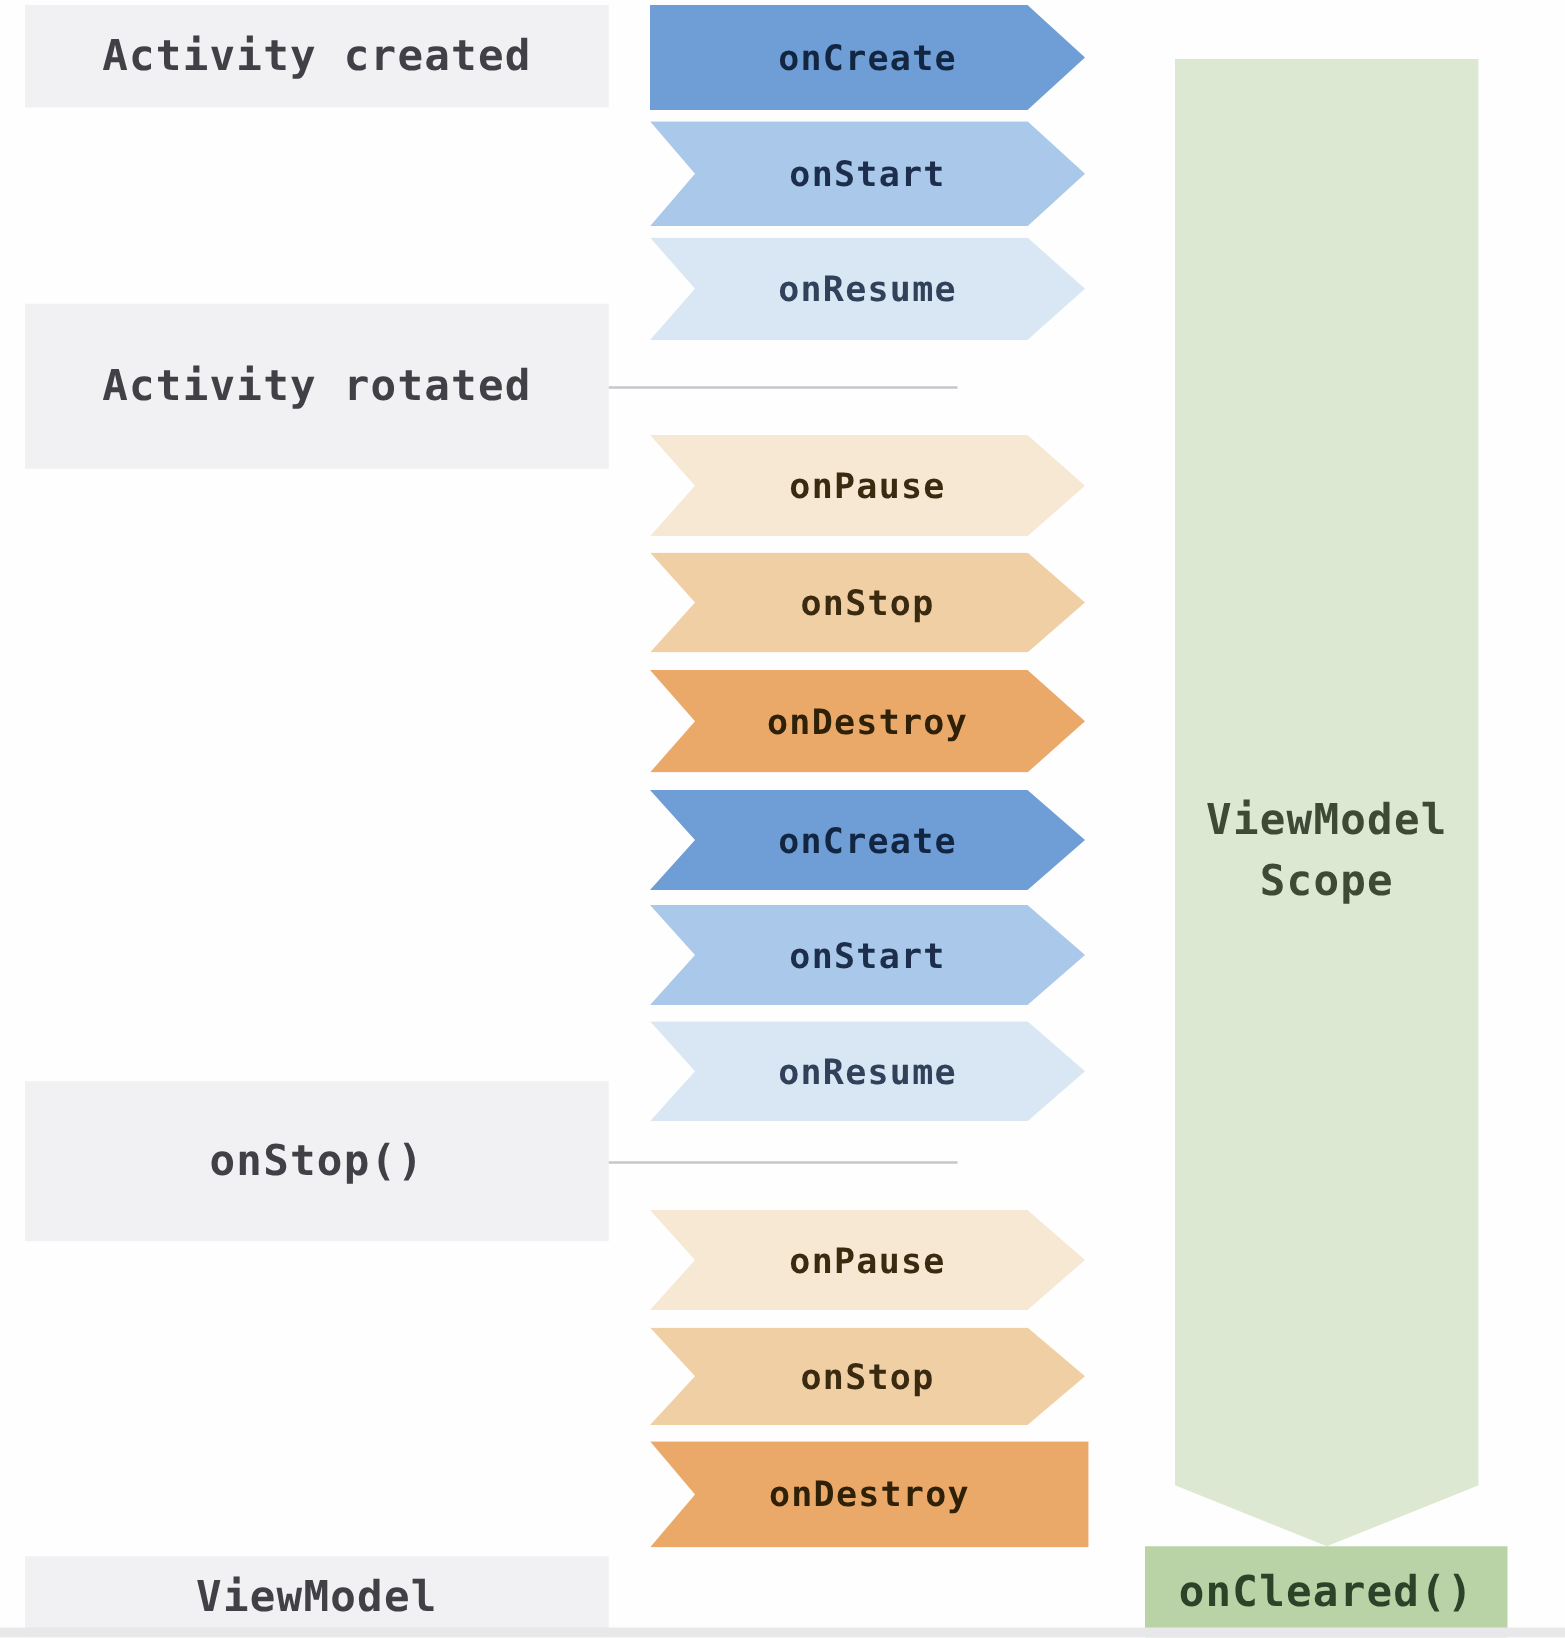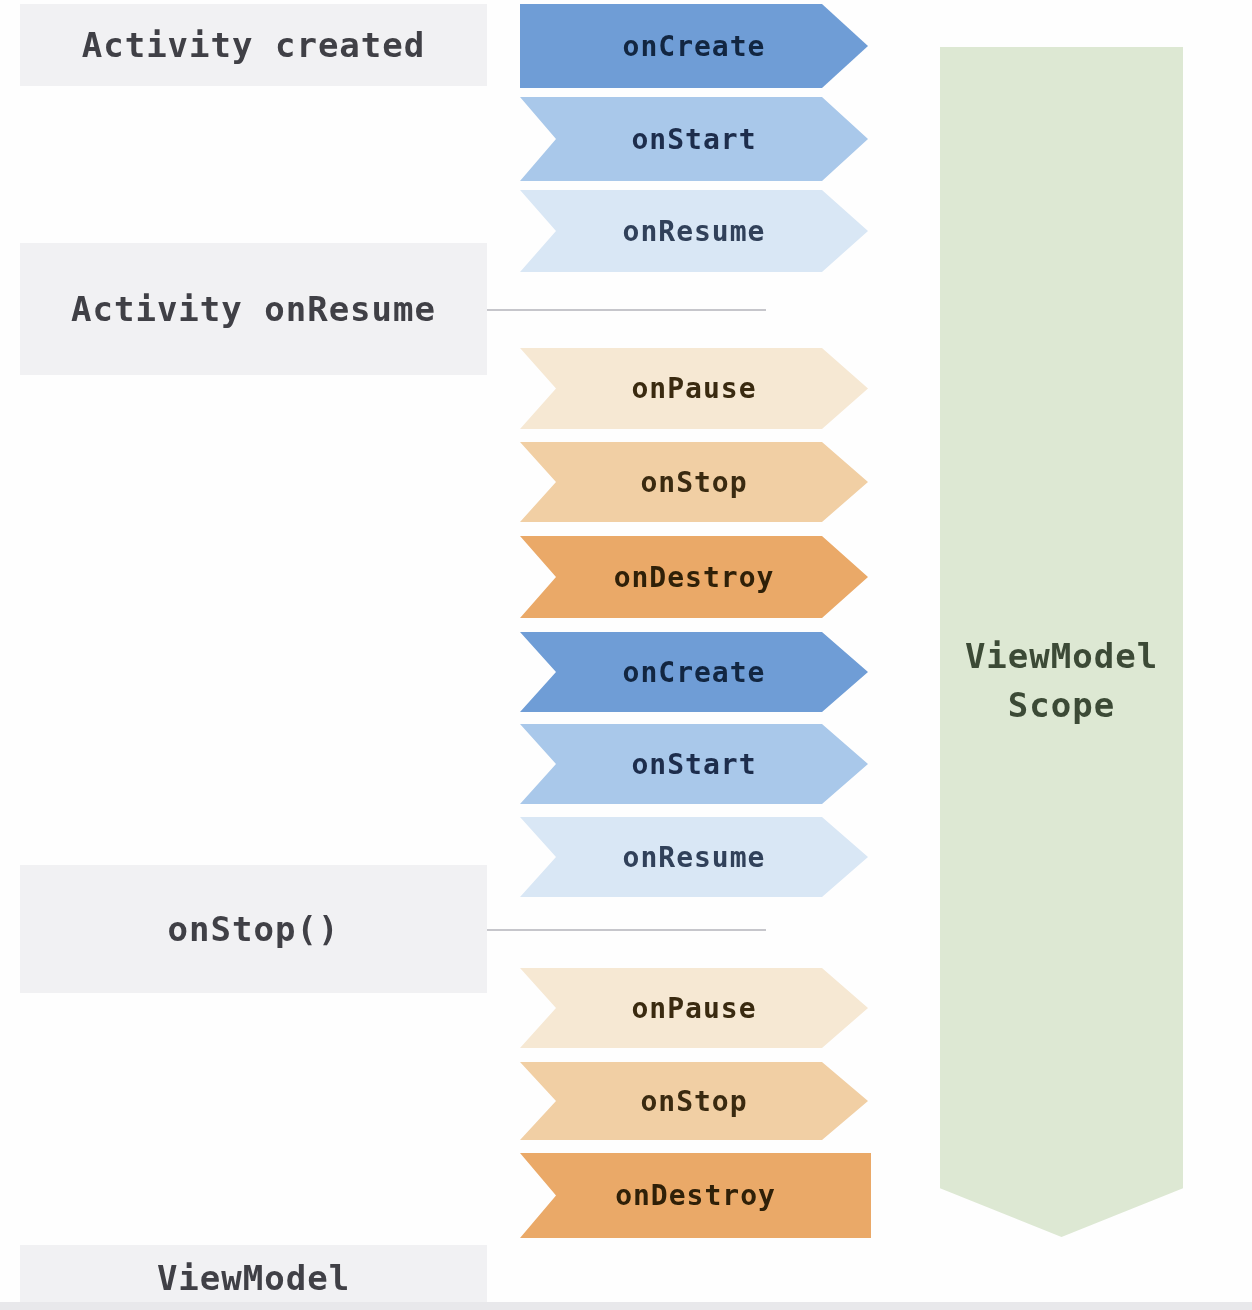--- a/index.html
+++ b/index.html
@@ -104,21 +104,21 @@
 </style>
 </head>
 <body>
 
 <div id="stage-root">
 
   <div class="stage-box sb-created">
     <span>Activity created</span>
   </div>
   <div class="stage-box sb-rotated">
-    <span>Activity onResume</span>
+    <span>Activity rotated</span>
   </div>
   <div class="stage-box sb-finish">
     <span>onStop()</span>
   </div>
   <div class="stage-box sb-finished">
     <span>ViewModel</span>
   </div>
 
   <div class="divider dv-rotated"></div>
   <div class="divider dv-finish"></div>
@@ -160,16 +160,19 @@
     <span class="t-brown">onStop</span>
   </div>
   <div class="arr a12 flatright notch" style="background: rgb(234, 169, 104);">
     <span class="t-brown-dark">onDestroy</span>
   </div>
 
   <div class="vm-scope" style="background: rgb(221, 232, 211);"></div>
   <div class="vm-label">ViewModel
 Scope</div>
 
+  <div class="oncleared" style="background: rgb(185, 211, 166);">
+    <span>onCleared()</span>
+  </div>
 
   <div class="bottom-strip"></div>
 
 </div>
 
 </body></html>

